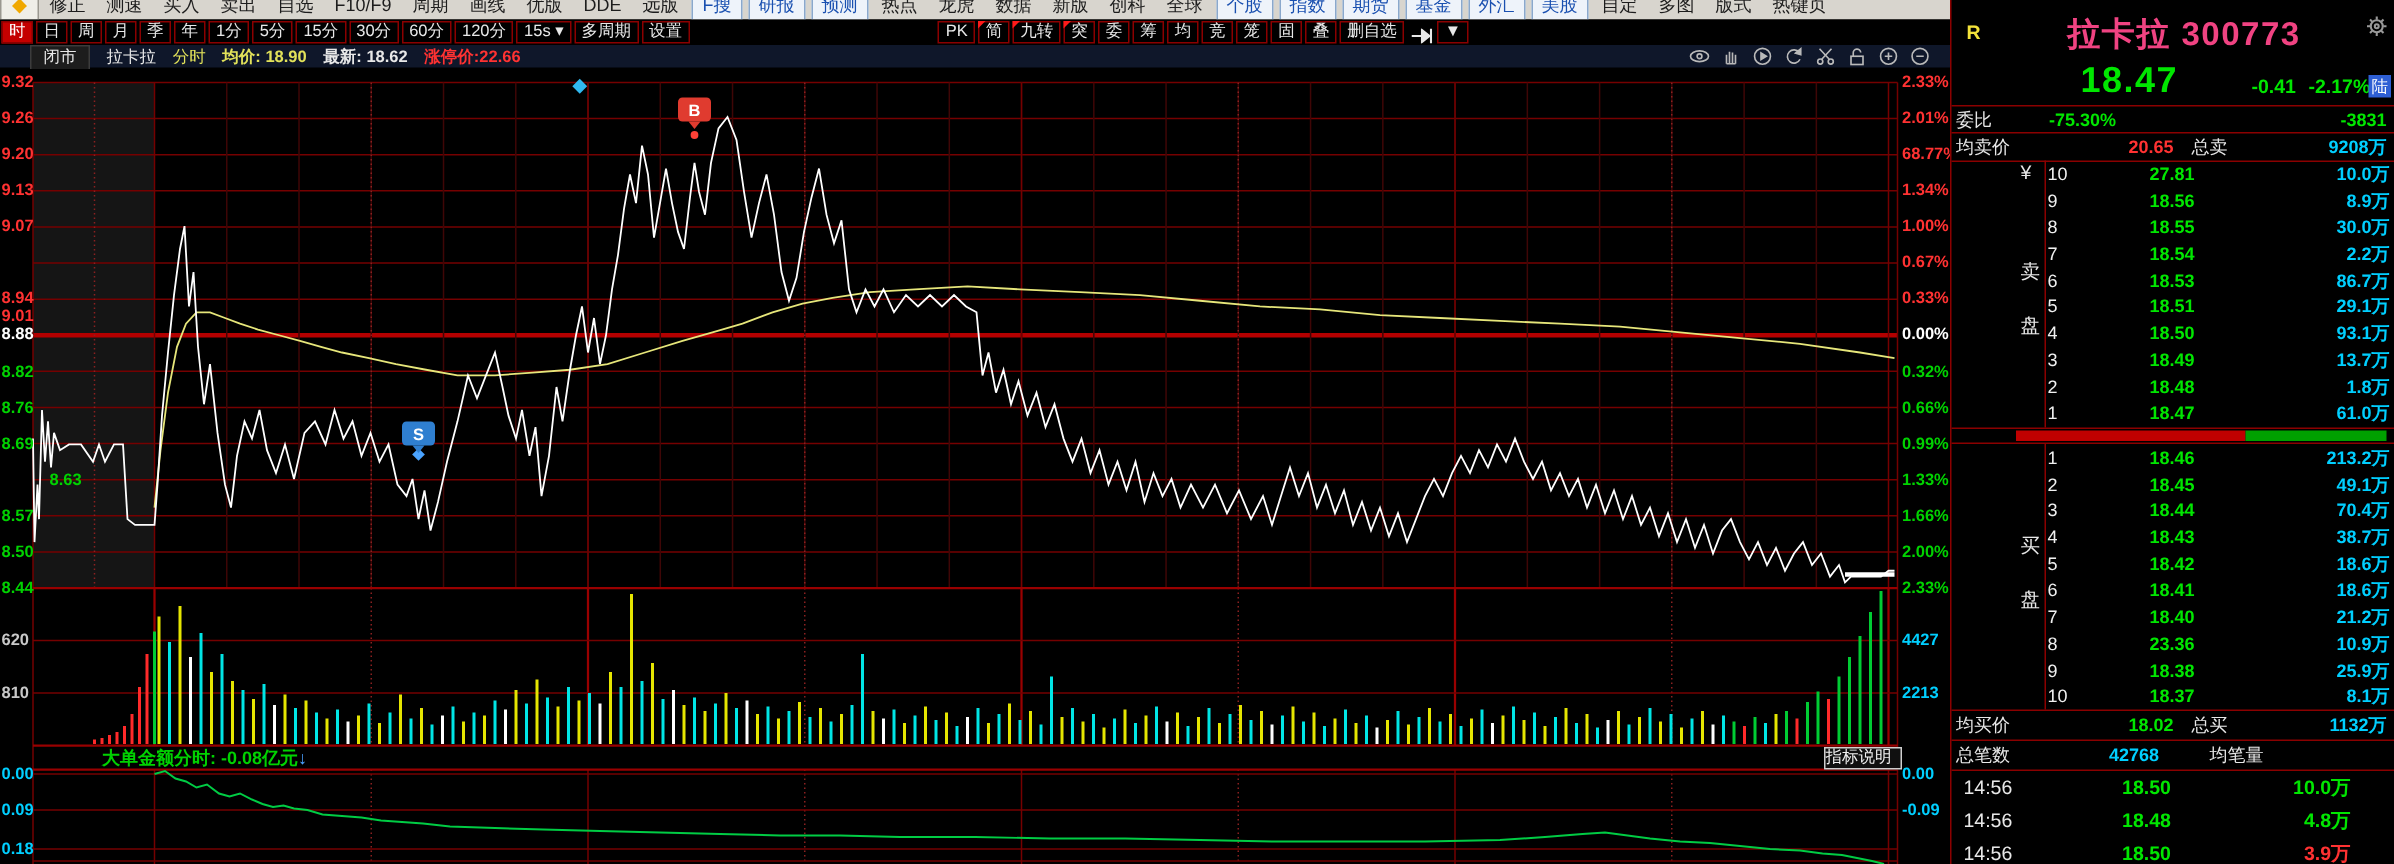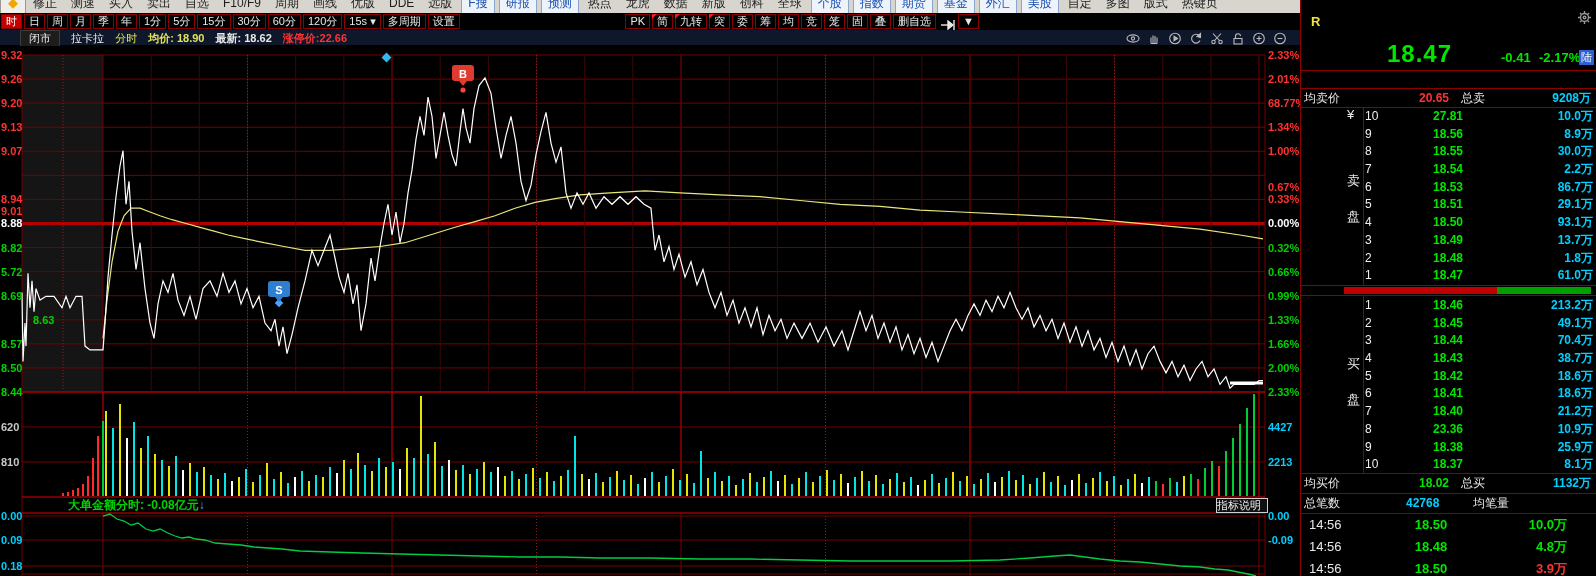--- a/index.html
+++ b/index.html
@@ -425,32 +425,32 @@
     <div id="labels">
         <div class="axl r" style="left: 1px; top: 4px;">9.32</div>
         <div class="axl r" style="left: 1px; top: 28.071px;">9.26</div>
         <div class="axl r" style="left: 1px; top: 52.142px;">9.20</div>
         <div class="axl r" style="left: 1px; top: 76.213px;">9.13</div>
         <div class="axl r" style="left: 1px; top: 100.284px;">9.07</div>
         <div class="axl r" style="left: 1px; top: 139px; margin-top: 21px;">9.01</div>
         <div class="axl r" style="left: 1px; top: 148.426px;">8.94</div>
         <div class="axl w" style="left: 1px; top: 172.497px;">8.88</div>
         <div class="axl g" style="left: 1px; top: 196.568px;">8.82</div>
-        <div class="axl g" style="left: 1px; top: 220.639px;">5.72</div>
+        <div class="axl g" style="left: 1px; top: 220.639px;">8.76</div>
         <div class="axl g" style="left: 1px; top: 244.71px;">8.69</div>
         <div class="axl g" style="left: 1px; top: 268.781px; padding-left: 32px;">8.63</div>
         <div class="axl g" style="left: 1px; top: 292.852px;">8.57</div>
         <div class="axl g" style="left: 1px; top: 316.923px;">8.50</div>
         <div class="axl g" style="left: 1px; top: 340.994px;">8.44</div>
         <div class="axl r" style="left: 1268px; top: 4px;">2.33%</div>
         <div class="axl r" style="left: 1268px; top: 28.071px;">2.01%</div>
         <div class="axl r" style="left: 1268px; top: 52.142px;">68.77%</div>
         <div class="axl r" style="left: 1268px; top: 76.213px;">1.34%</div>
         <div class="axl r" style="left: 1268px; top: 100.284px;">1.00%</div>
-        <div class="axl r" style="left: 1268px; top: 124.355px; margin-top: 12px;">0.67%</div>
+        <div class="axl r" style="left: 1268px; top: 124.355px;">0.67%</div>
         <div class="axl r" style="left: 1268px; top: 148.426px;">0.33%</div>
         <div class="axl w" style="left: 1268px; top: 172.497px;">0.00%</div>
         <div class="axl g" style="left: 1268px; top: 196.568px;">0.32%</div>
         <div class="axl g" style="left: 1268px; top: 220.639px;">0.66%</div>
         <div class="axl g" style="left: 1268px; top: 244.71px;">0.99%</div>
         <div class="axl g" style="left: 1268px; top: 268.781px;">1.33%</div>
         <div class="axl g" style="left: 1268px; top: 292.852px;">1.66%</div>
         <div class="axl g" style="left: 1268px; top: 316.923px;">2.00%</div>
         <div class="axl g" style="left: 1268px; top: 340.994px;">2.33%</div>
         <div class="axl gy" style="left: 1px; top: 376px;">620</div>
@@ -465,36 +465,44 @@
         <div class="axl c" style="left: 1268px; top: 545px; margin-top: 26px;">-0.18</div>
       </div>
     <div id="ind-row">
       <span id="ind-label"><span>大单金额分时: -0.08亿元</span><span class="ar">↓</span></span>
       <span id="ind-btn">指标说明</span>
     </div>
   </div>
 
   <div id="panel">
     <span id="p-r">R</span>
+    <div id="p-title">
+      <span>拉卡拉</span> <span>300773</span>
+    </div>
     <span id="p-gear">
       <svg width="15" height="15" viewBox="0 0 15 15">
           <g stroke="#999" stroke-width="1.4" fill="none">
         <circle cx="7.5" cy="7.5" r="4"></circle>
             <circle cx="7.5" cy="7.5" r="1.3"></circle>
         <path d="M7.5 1v2.2M7.5 11.8V14M1 7.5h2.2M11.8 7.5H14M3 3l1.5 1.5M10.5 10.5L12 12M12 3l-1.5 1.5M4.5 10.5L3 12"></path>
       </g>
         </svg>
     </span>
     <div id="p-quote">
       <span id="p-last">18.47</span>
       <span id="p-chg">-0.41</span>
       <span id="p-pct">-2.17%</span>
       <span id="p-badge">陆</span>
     </div>
 
+    <div class="p-row" style="top:71px">
+      <span class="lab" style="padding-left:3px">委比</span>
+      <span class="grn" style="position:absolute;left:65px">-75.30%</span>
+      <span class="grn" style="position:absolute;right:6px">-3831</span>
+    </div>
     <div class="p-row" style="top:89px">
       <span class="lab" style="padding-left:3px">均卖价</span>
       <span class="red" style="position:absolute;left:118px">20.65</span>
       <span class="lab" style="position:absolute;left:160px">总卖</span>
       <span class="cyn" style="position:absolute;right:6px">9208万</span>
     </div>
 
     <span id="strip-yen">¥</span>
     <div id="sell-strip">
         <span class="strip-ch" style="top: 172px;">卖</span>

